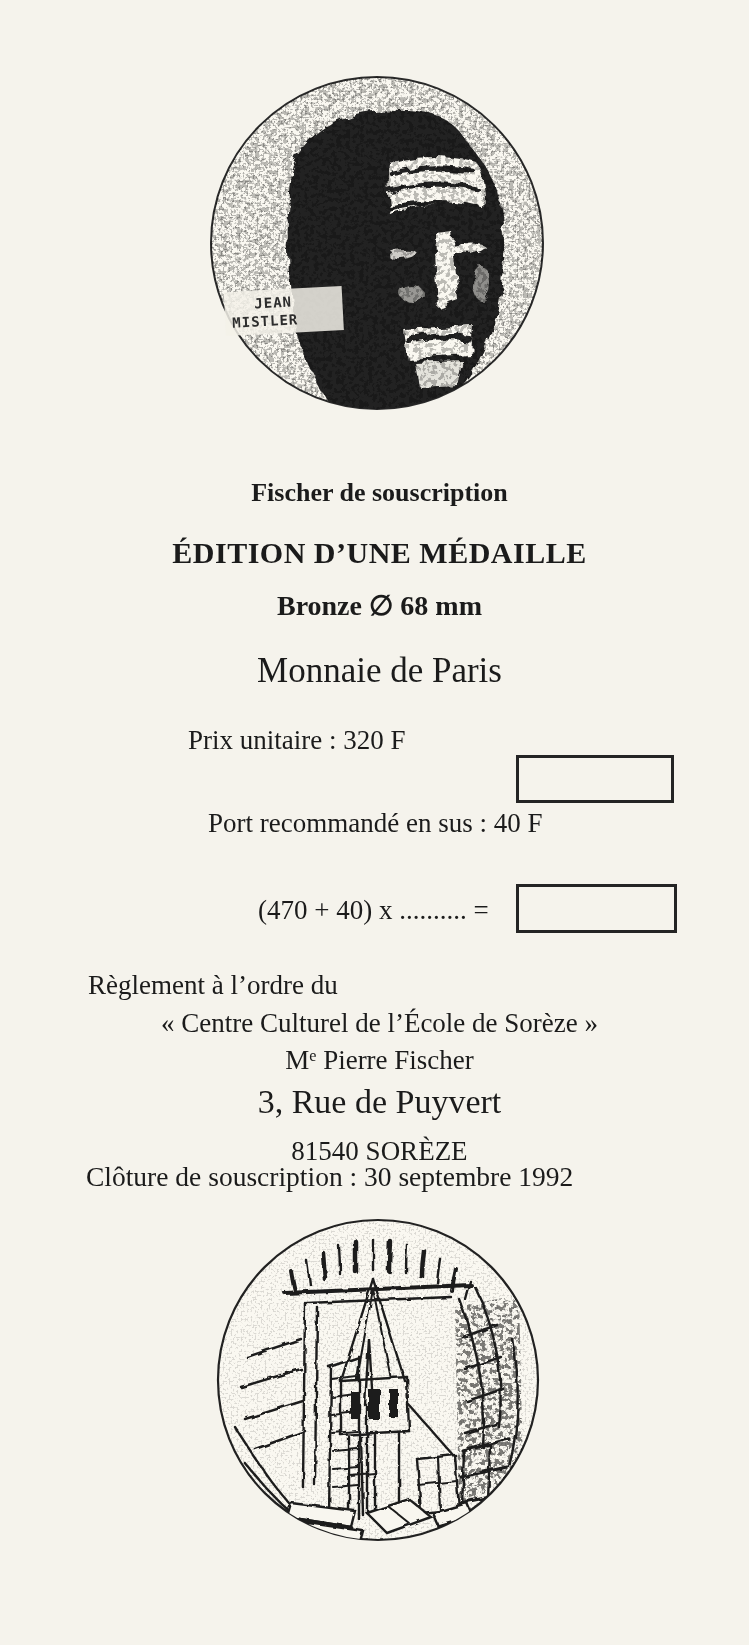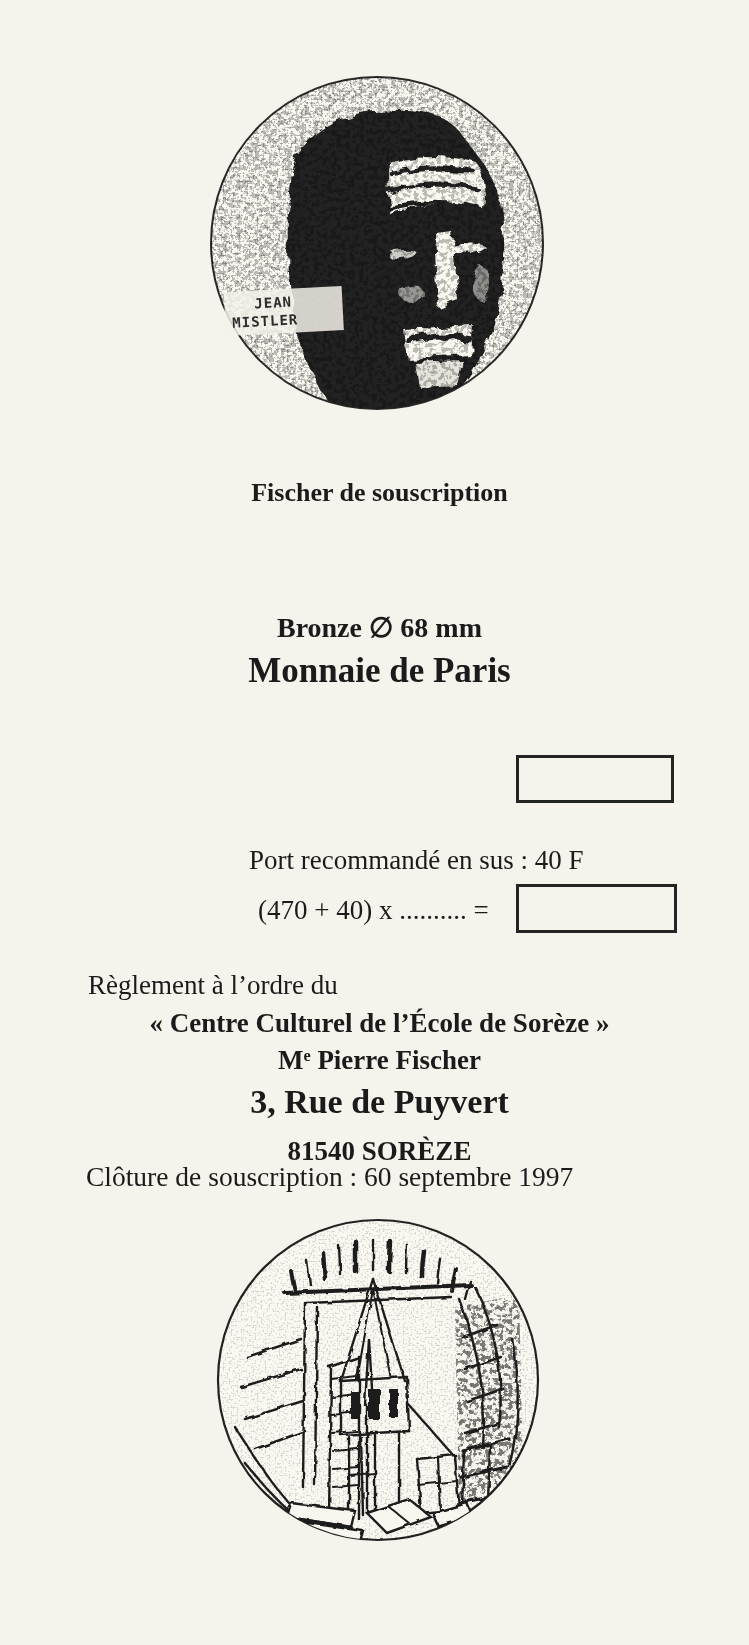--- a/index.html
+++ b/index.html
@@ -2,29 +2,29 @@
 <html><head>
 <meta charset="utf-8">
 <style>
   html,body { margin:0; padding:0; background:#e9e7e1; }
   .page {
     position:relative; width:749px; height:1645px; margin:0 auto;
     background:#f5f3ec; color:#1b1b1b;
     font-family:"Liberation Serif", serif; overflow:hidden;
   }
   .line { position:absolute; white-space:nowrap; line-height:1.1; }
-  .ctr  { left:10px; right:0; text-align:center;font-weight:bold; }
+  .ctr  { left:10px; right:0; text-align:center; }
   .b    { font-weight:bold; }
   .t-bulletin { top:479px; font-size:26px; }
   .t-edition  { top:536px; font-size:30px; letter-spacing:0.5px; }
-  .t-bronze   { top:613px; font-size:28px; }
+  .t-bronze   { top:591px; font-size:28px; }
   .t-mint     { top:652px; font-size:35px; }
   .t-unitprice{ left:188px; top:726px; font-size:27px; }
   .t-unitcalc { left:263px; top:774px; font-size:27px; }
-  .t-shipping { left:208px; top:846px; font-size:27px;margin-left:41px; }
+  .t-shipping { left:208px; top:809px; font-size:27px; }
   .t-totalcalc{ left:258px; top:896px; font-size:27px; }
   .t-payintro { left:88px;  top:971px; font-size:27px; }
   .t-payee    { top:1009px; font-size:27px; }
   .t-payname  { top:1046px; font-size:27px; }
   .t-addr1    { top:1083px; font-size:34px; }
   .t-addr2    { top:1121px; font-size:27px;margin-top:16px; }
   .t-deadline { left:86px; top:1162px; font-size:27.5px; }
   .sup { font-size:0.6em; vertical-align:0.5em; }
   .amount-box {
     position:absolute; border:3px solid #242424; background:transparent;
@@ -85,35 +85,37 @@
       <rect x="0" y="0" width="344" height="344" filter="url(#fGrainB)" opacity="0.25"></rect>
     </g>
     <g font-family="DejaVu Sans Mono, monospace" font-weight="bold" font-size="14" fill="#2d2d2d" transform="rotate(-3 80 244)" letter-spacing="1">
       <rect x="20" y="218" width="118" height="44" fill="#f3f1e9" opacity="0.85"></rect>
       <text x="50" y="236">JEAN</text>
       <text x="27" y="254">MISTLER</text>
     </g>
   </svg>
 
   <div class="line ctr b t-bulletin">Fischer de souscription</div>
+  <div class="line ctr b t-edition">ÉDITION D’UNE MÉDAILLE</div>
   <div class="line ctr b t-bronze">Bronze ∅ 68 mm</div>
   <div class="line ctr t-mint">Monnaie de Paris</div>
 
+  <div class="line t-unitprice">Prix unitaire : 320 F</div>
   <div class="amount-box box-1"></div>
 
   <div class="line t-shipping">Port recommandé en sus : 40 F</div>
   <div class="line t-totalcalc">(470 + 40) x .......... =</div>
   <div class="amount-box box-2"></div>
 
   <div class="line t-payintro">Règlement à l’ordre du</div>
   <div class="line ctr t-payee">« Centre Culturel de l’École de Sorèze »</div>
   <div class="line ctr t-payname"><span>M</span><span class="sup">e</span><span> Pierre Fischer</span></div>
   <div class="line ctr t-addr1">3, Rue de Puyvert</div>
   <div class="line ctr t-addr2">81540 SORÈZE</div>
-  <div class="line t-deadline">Clôture de souscription : 60 septembre 1997</div>
+  <div class="line t-deadline">Clôture de souscription : 30 septembre 1992</div>
 
   <svg class="medal medal-back" viewBox="0 0 330 330">
     <defs>
       <clipPath id="clipB">
           <circle cx="165" cy="165" r="160"></circle>
         </clipPath>
       <clipPath id="clipCurtain">
           <polygon points="242,92 306,80 310,254 246,294"></polygon>
         </clipPath>
     </defs>

